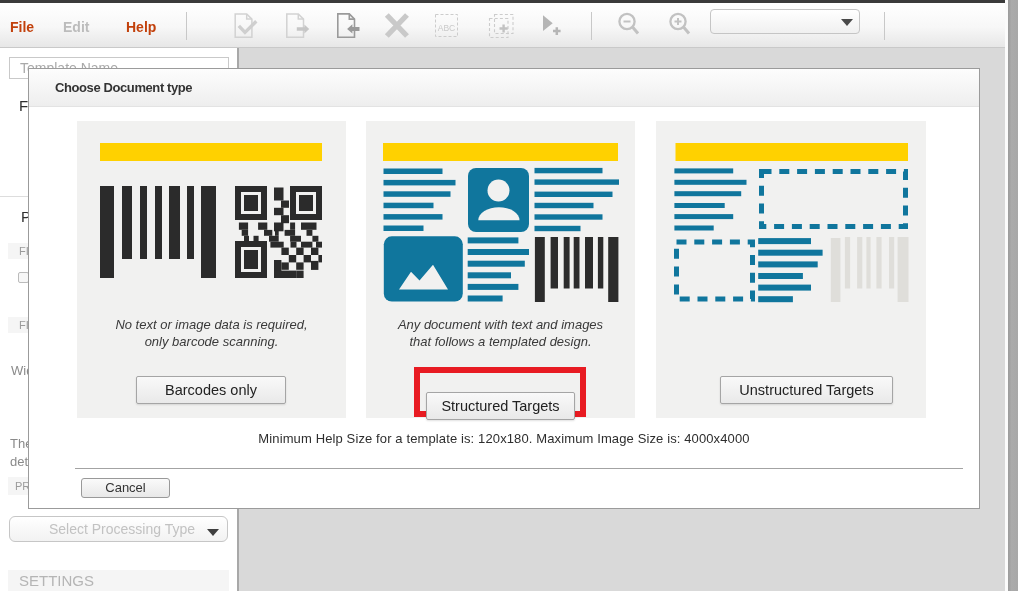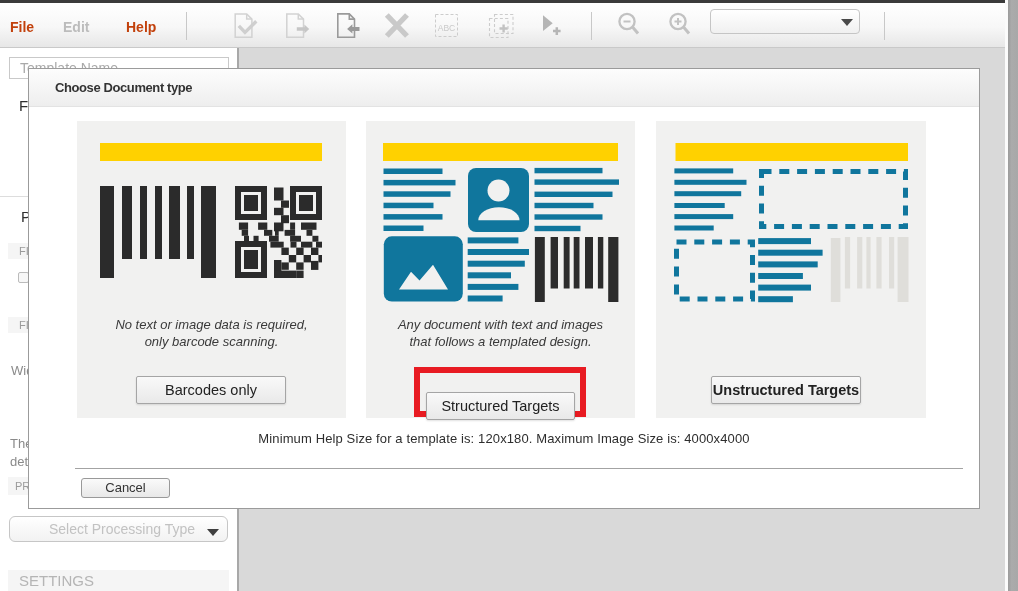--- a/index.html
+++ b/index.html
@@ -252,18 +252,18 @@
       <g fill="#dfdeda">
         <rect x="174.8" y="117" width="9.6" height="64"></rect>
         <rect x="188.9" y="116" width="5.2" height="51.5"></rect>
         <rect x="201.1" y="116" width="5.2" height="51.5"></rect>
         <rect x="210.4" y="116" width="4.2" height="51.5"></rect>
         <rect x="220.4" y="116" width="5.2" height="51.5"></rect>
         <rect x="233" y="116" width="5.2" height="51.5"></rect>
         <rect x="241.6" y="116" width="10.9" height="65"></rect>
       </g>
     </svg>
-    <div class="abs cbtn" style="left:55px;width:150px;font-weight:bold;">Unstructured Targets</div>
+    <div class="abs cbtn" style="left:64px;width:173px;">Unstructured Targets</div>
   </div>
   <div class="abs" id="minsize">Minimum Help Size for a template is: 120x180. Maximum Image Size is: 4000x4000</div>
   <div class="abs" id="mhr"></div>
   <div class="abs" id="cancel">Cancel</div>
 </div>
 
 </body></html>

